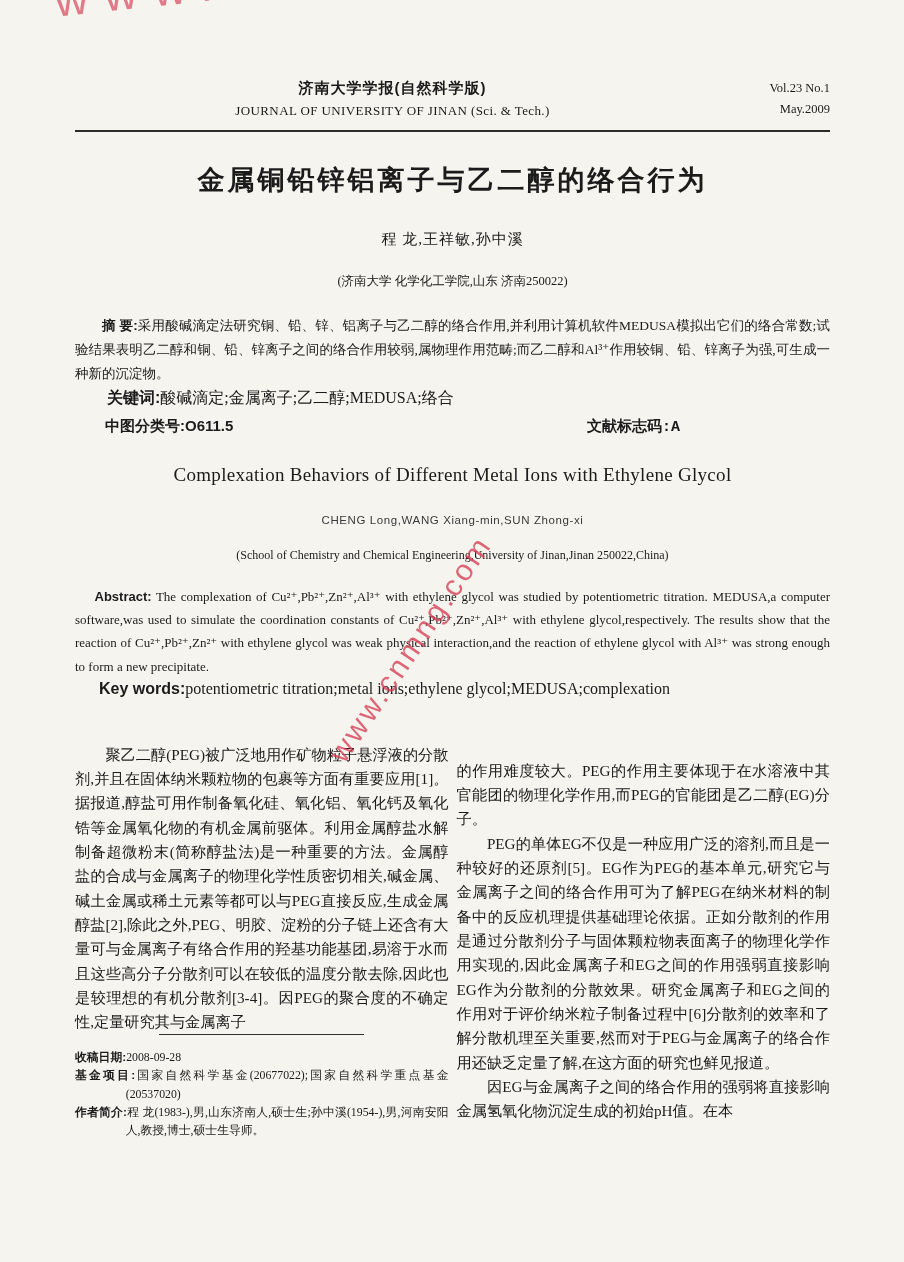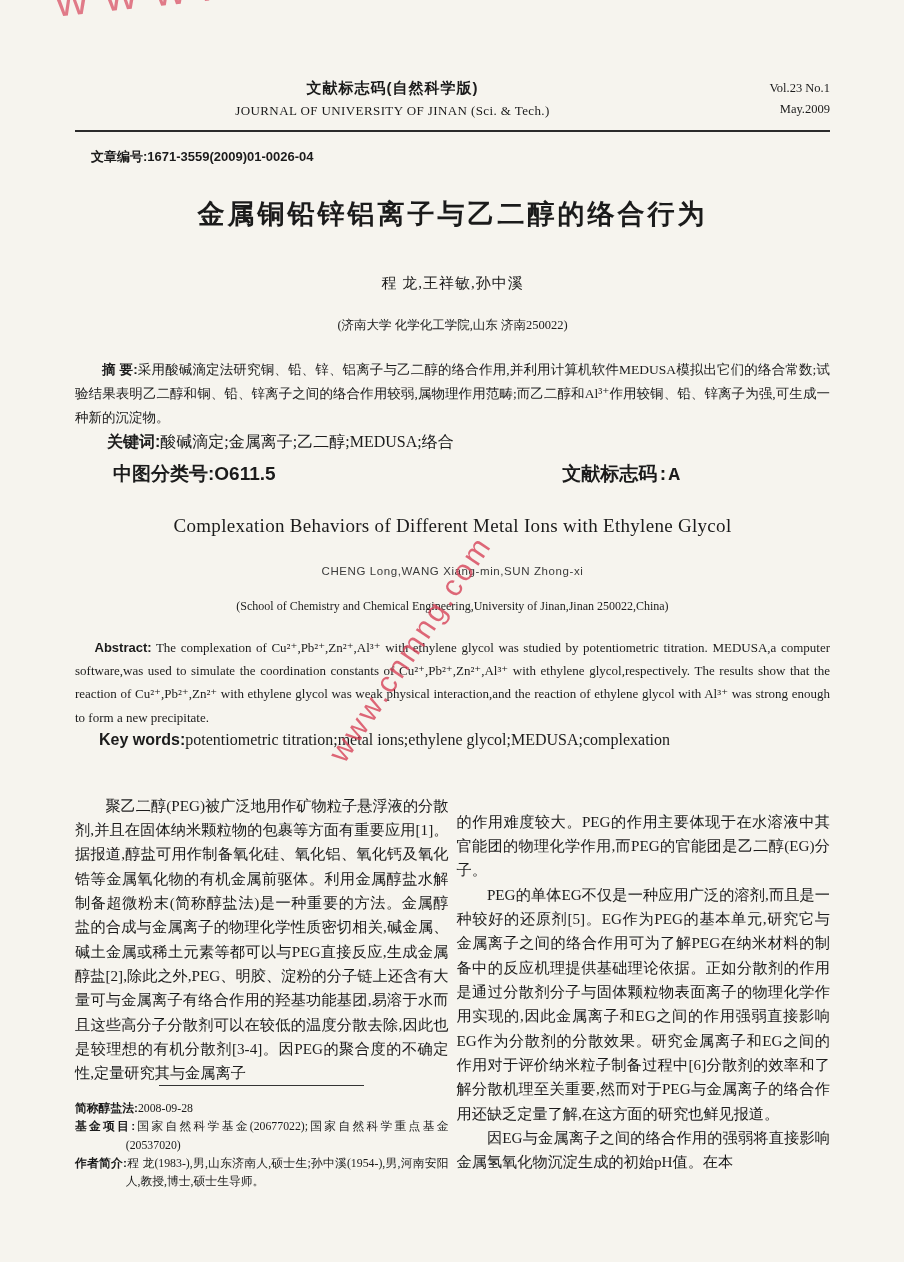--- a/index.html
+++ b/index.html
@@ -18,25 +18,25 @@
   .jh-left,.jh-right{font-size:12.5px; line-height:1.7; width:120px;}
   .jh-right{text-align:right;}
   .jh-center{text-align:center; flex:1;}
   .jh-cn{font-size:15px; font-weight:bold; font-family:"Liberation Sans","DejaVu Sans",sans-serif; letter-spacing:1px;}
   .jh-en{font-size:13px; margin-top:5px; letter-spacing:.4px;}
   .header-rule{border:none; border-top:2px solid #2b2b2b; margin:9px 0 0 0;}
   .article-no{margin:16px 0 0 16px; font-size:13px; font-weight:bold; font-family:"Liberation Sans","DejaVu Sans",sans-serif;}
   
   .title-cn{margin:30px 0 0 0; text-align:center; font-size:27px; letter-spacing:3px;
     font-family:"Liberation Sans","DejaVu Sans",sans-serif; font-weight:bold;}
-  .authors-cn{margin-top:42px; text-align:center; font-size:15px; letter-spacing:1px;}
+  .authors-cn{margin-top:32px; text-align:center; font-size:15px; letter-spacing:1px;}
   .affil-cn{margin-top:24px; text-align:center; font-size:12.5px;}
   .abstract-cn{margin:24px 0 0 0; font-size:13.5px; line-height:1.78; text-align:justify; text-indent:2em;}
   .keywords-cn{margin:2px 0 0 0; font-size:16px; text-indent:2em;}
-  .clc-row{margin-top:8px; font-size:19px; display:flex;}
+  .clc-row{margin-top:8px; font-size:15px; display:flex;}
   .clc-row .clc{margin-left:2em; font-weight:bold; font-family:"Liberation Sans","DejaVu Sans",sans-serif;}
   .clc-row .doc{margin-left:auto; margin-right:150px; font-weight:bold; font-family:Liberation Mono, monospace;}
   b{font-family:"Liberation Sans","DejaVu Sans",sans-serif;}
   
   .title-en{margin:28px 0 0 0; text-align:center; font-size:19px; font-weight:normal; letter-spacing:.3px;}
   .authors-en{margin-top:28px; text-align:center; font-size:11.5px; color:#3a3a3a; letter-spacing:.6px;
     font-family:"Liberation Sans","DejaVu Sans",sans-serif;}
   .affil-en{margin-top:22px; text-align:center; font-size:12px;}
   .abstract-en{margin:22px 0 0 0; font-size:13px; line-height:1.8; text-align:justify; text-indent:1.5em;}
   .keywords-en{margin:2px 0 0 0; font-size:16px; text-indent:1.5em;}
@@ -52,31 +52,30 @@
 </head>
 <body>
 
 <div class="page">
 
   <div class="wm wm-top">www.cnmng.com</div>
   <div class="wm wm-mid">www.cnmng.com</div>
 
   <header class="jh">
     <div class="jh-center">
-      <div class="jh-cn">文献标志码(自然科学版)</div>
+      <div class="jh-cn">济南大学学报(自然科学版)</div>
       <div class="jh-en">JOURNAL OF UNIVERSITY OF JINAN (Sci. &amp; Tech.)</div>
     </div>
     <div class="jh-right">
       <div>Vol.23  No.1</div>
       <div>May.2009</div>
     </div>
   </header>
   <hr class="header-rule">
 
-  <div class="article-no">文章编号:1671-3559(2009)01-0026-04</div>
 
   <h1 class="title-cn">金属铜铅锌铝离子与乙二醇的络合行为</h1>
   <div class="authors-cn">程  龙,王祥敏,孙中溪</div>
   <div class="affil-cn">(济南大学 化学化工学院,山东 济南250022)</div>
 
   <p class="abstract-cn"><b>摘  要:</b><span>采用酸碱滴定法研究铜、铅、锌、铝离子与乙二醇的络合作用,并利用计算机软件MEDUSA模拟出它们的络合常数;试验结果表明乙二醇和铜、铅、锌离子之间的络合作用较弱,属物理作用范畴;而乙二醇和Al³⁺作用较铜、铅、锌离子为强,可生成一种新的沉淀物。</span></p>
   <p class="keywords-cn"><b>关键词:</b><span>酸碱滴定;金属离子;乙二醇;MEDUSA;络合</span></p>
 
   <div class="clc-row">
     <span class="clc">中图分类号:O611.5</span>
@@ -88,21 +87,21 @@
   <div class="affil-en">(School of Chemistry and Chemical Engineering,University of Jinan,Jinan 250022,China)</div>
 
   <p class="abstract-en"><b>Abstract:</b> <span>The complexation of Cu²⁺,Pb²⁺,Zn²⁺,Al³⁺ with ethylene glycol was studied by potentiometric titration. MEDUSA,a computer software,was used to simulate the coordination constants of Cu²⁺,Pb²⁺,Zn²⁺,Al³⁺ with ethylene glycol,respectively. The results show that the reaction of Cu²⁺,Pb²⁺,Zn²⁺ with ethylene glycol was weak physical interaction,and the reaction of ethylene glycol with Al³⁺ was strong enough to form a new precipitate.</span></p>
   <p class="keywords-en"><b>Key words:</b><span>potentiometric titration;metal ions;ethylene glycol;MEDUSA;complexation</span></p>
 
   <div class="columns">
     <div class="col">
       <p class="indent">聚乙二醇(PEG)被广泛地用作矿物粒子悬浮液的分散剂,并且在固体纳米颗粒物的包裹等方面有重要应用[1]。据报道,醇盐可用作制备氧化硅、氧化铝、氧化钙及氧化锆等金属氧化物的有机金属前驱体。利用金属醇盐水解制备超微粉末(简称醇盐法)是一种重要的方法。金属醇盐的合成与金属离子的物理化学性质密切相关,碱金属、碱土金属或稀土元素等都可以与PEG直接反应,生成金属醇盐[2],除此之外,PEG、明胶、淀粉的分子链上还含有大量可与金属离子有络合作用的羟基功能基团,易溶于水而且这些高分子分散剂可以在较低的温度分散去除,因此也是较理想的有机分散剂[3-4]。因PEG的聚合度的不确定性,定量研究其与金属离子</p>
       <hr class="footnote-rule">
       <div class="footnotes">
-        <p class="fn"><b>简称醇盐法:</b><span>2008-09-28</span></p>
+        <p class="fn"><b>收稿日期:</b><span>2008-09-28</span></p>
         <p class="fn"><b>基金项目:</b><span>国家自然科学基金(20677022);国家自然科学重点基金(20537020)</span></p>
         <p class="fn"><b>作者简介:</b><span>程 龙(1983-),男,山东济南人,硕士生;孙中溪(1954-),男,河南安阳人,教授,博士,硕士生导师。</span></p>
       </div>
     </div>
     <div class="col">
       <p>的作用难度较大。PEG的作用主要体现于在水溶液中其官能团的物理化学作用,而PEG的官能团是乙二醇(EG)分子。</p>
       <p class="indent">PEG的单体EG不仅是一种应用广泛的溶剂,而且是一种较好的还原剂[5]。EG作为PEG的基本单元,研究它与金属离子之间的络合作用可为了解PEG在纳米材料的制备中的反应机理提供基础理论依据。正如分散剂的作用是通过分散剂分子与固体颗粒物表面离子的物理化学作用实现的,因此金属离子和EG之间的作用强弱直接影响EG作为分散剂的分散效果。研究金属离子和EG之间的作用对于评价纳米粒子制备过程中[6]分散剂的效率和了解分散机理至关重要,然而对于PEG与金属离子的络合作用还缺乏定量了解,在这方面的研究也鲜见报道。</p>
       <p class="indent">因EG与金属离子之间的络合作用的强弱将直接影响金属氢氧化物沉淀生成的初始pH值。在本</p>
     </div>
   </div>

